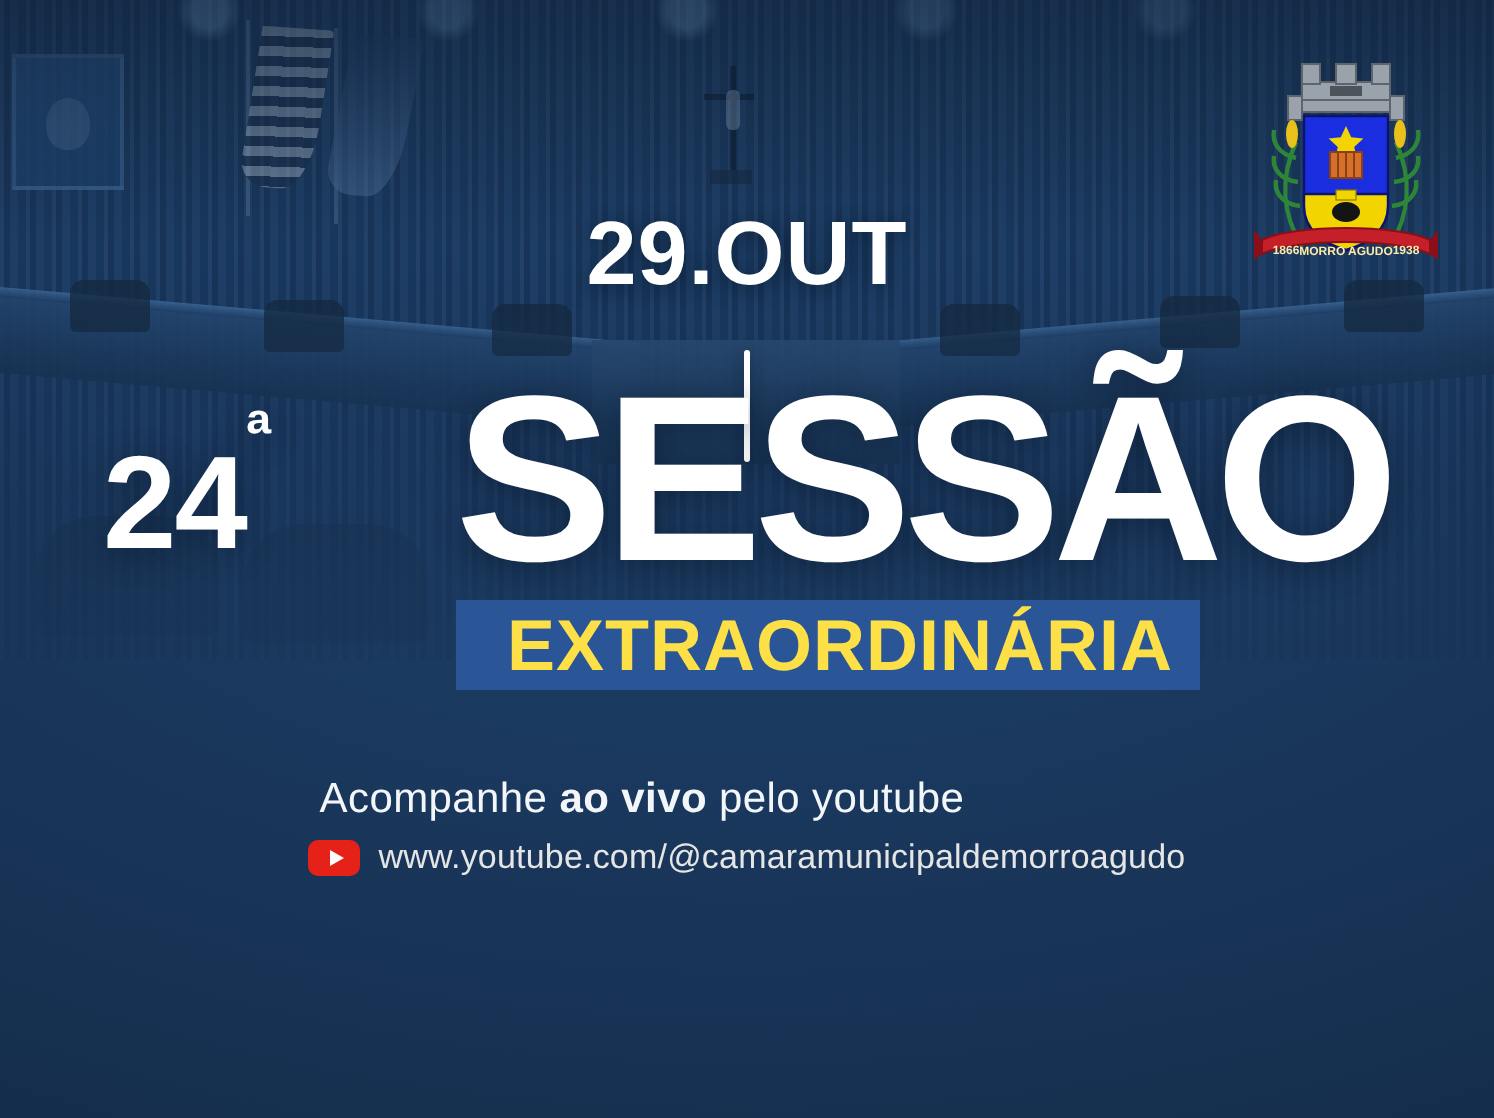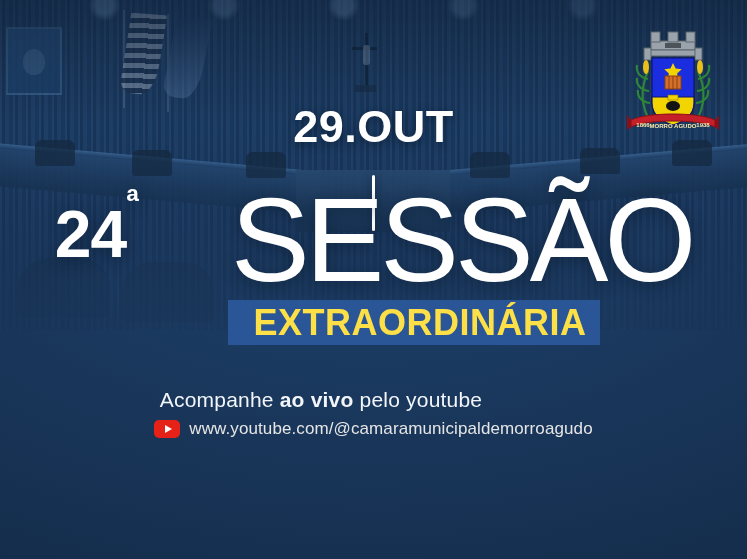--- a/index.html
+++ b/index.html
@@ -103,32 +103,32 @@
     flex-direction:column;
   }
   .date-divider{
     width:3px;height:56px;background:#ffffff;border-radius:2px;
     box-shadow:0 2px 8px rgba(6,18,34,.5);
   }
 
   .title-wrap{position:absolute;left:0;top:186px;width:747px;height:120px;}
   .title-line{
     position:absolute;left:0;top:0;width:747px;
-    display:flex;align-items:center;justify-content:center;
+    display:flex;align-items:flex-end;justify-content:center;
     color:#ffffff;
     text-shadow:0 3px 16px rgba(6,18,34,.45);
     gap:41px;
   }
   .ord{
     font-size:66px;font-weight:bold;letter-spacing:-1px;
     margin-right:6px;position:relative;top:-6px;
   }
   .ord sup{font-size:.52em;top:-.62em;position:relative;}
   .main-word{
-    font-size:118px;font-weight:normal;letter-spacing:-4px;line-height:.92;margin-left:46px;
+    font-size:118px;font-weight:bold;letter-spacing:-4px;line-height:.92;margin-left:46px;
   }
 
   .banner{
     position:absolute;left:228px;top:300px;width:372px;height:45px;
     background:#2a5596;
   }
   .banner span{
     position:absolute;left:0;right:0;top:50%;transform:translateY(-50%);
     text-align:center;color:#fde047;
     font-size:36px;font-weight:bold;letter-spacing:.5px;

